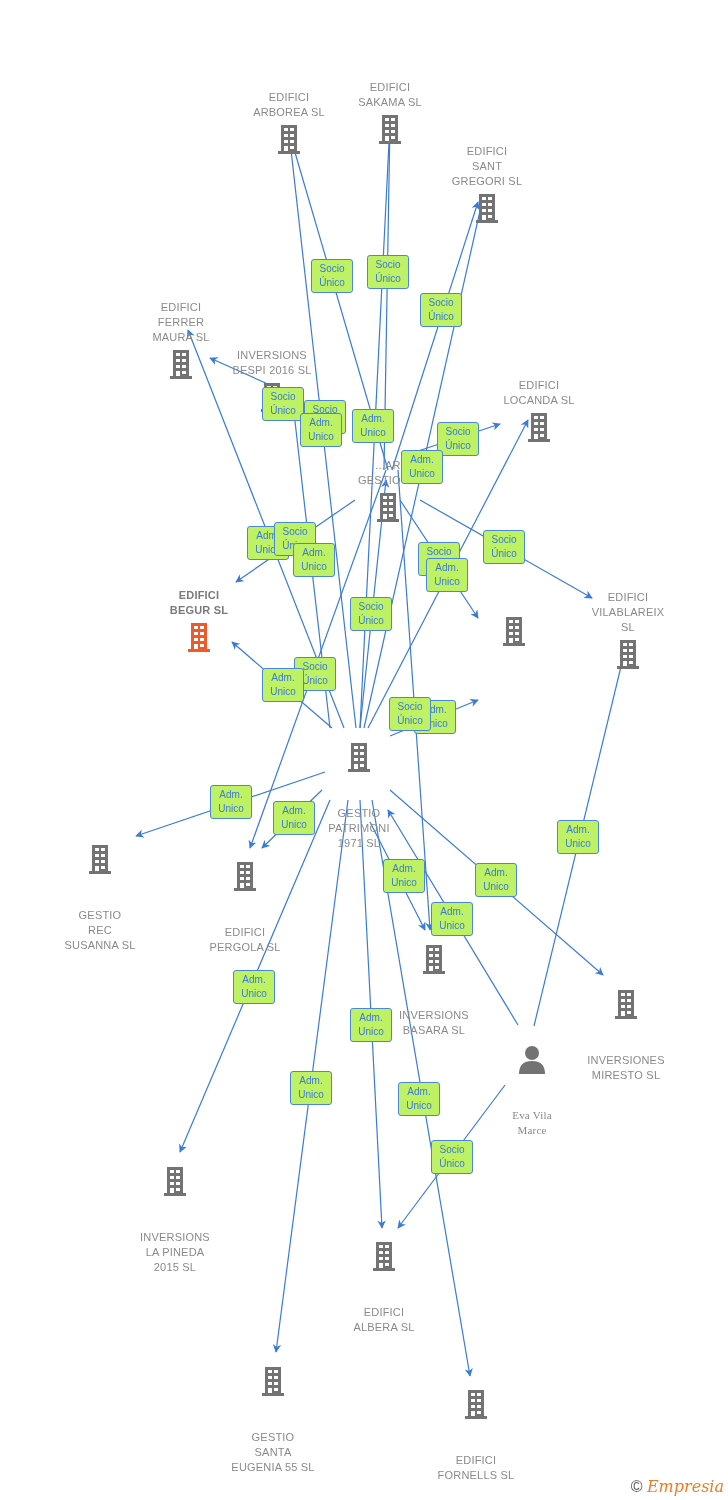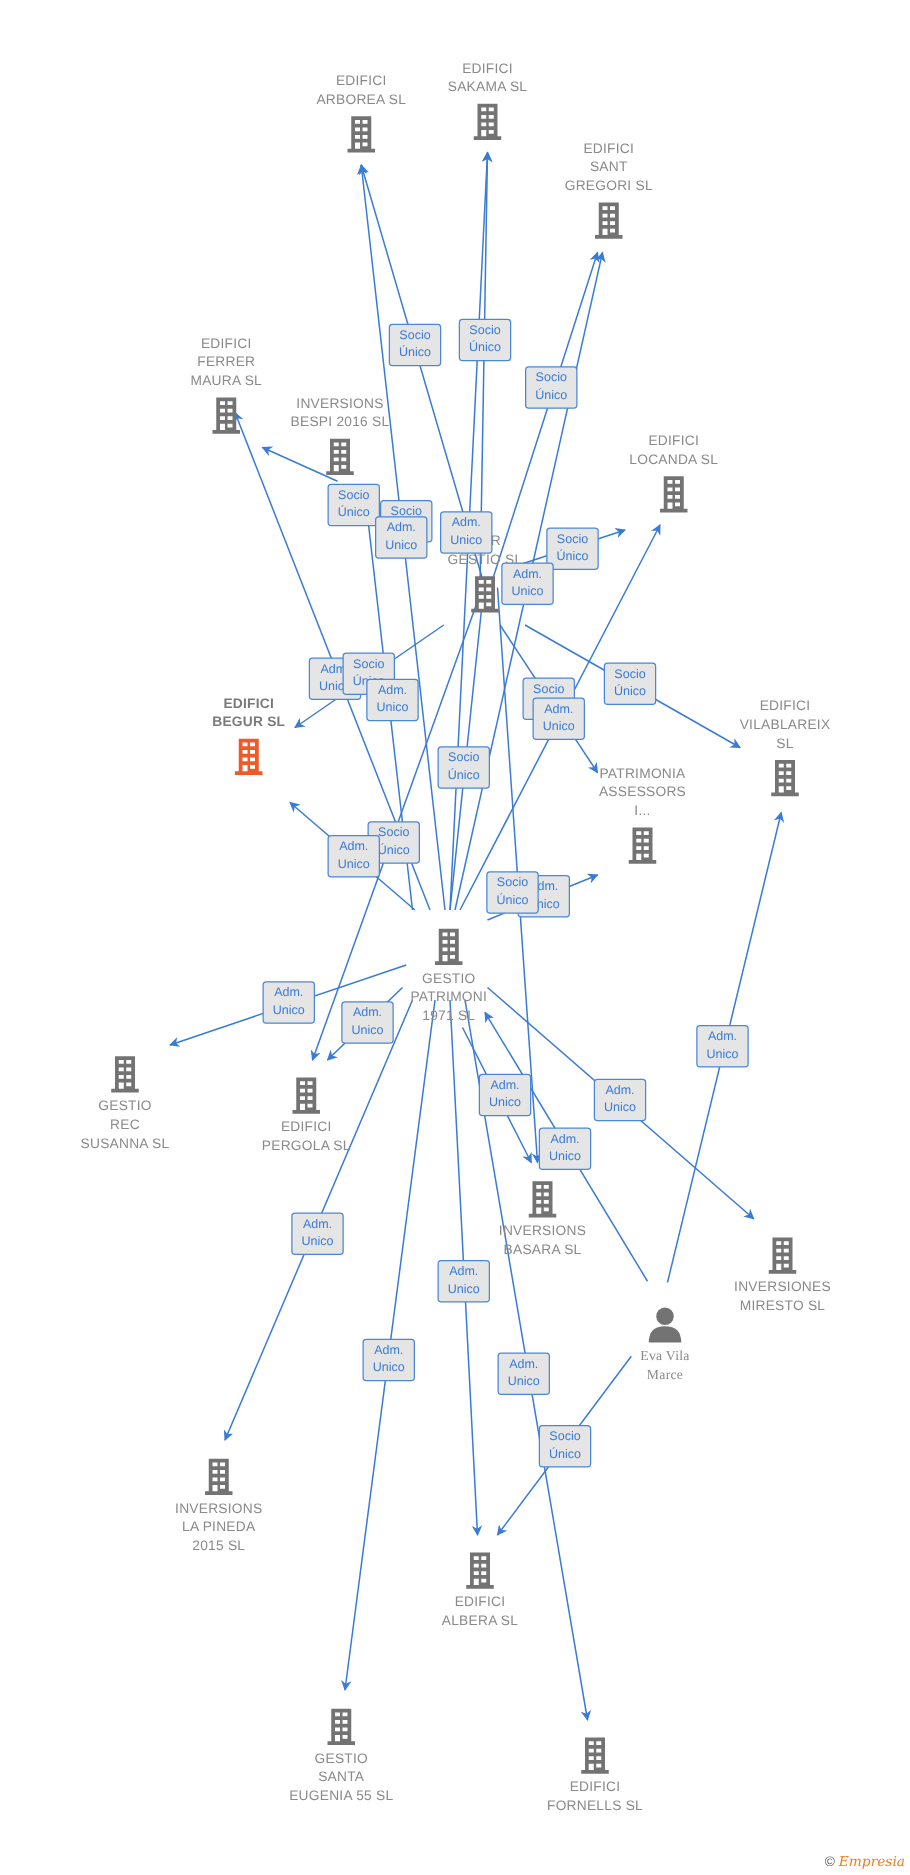--- a/index.html
+++ b/index.html
@@ -1,27 +1,27 @@
 <!DOCTYPE html>
 <html><head>
 <meta charset="utf-8">
 <style>
   html, body { margin:0; padding:0; background:#ffffff; }
   body { width:728px; height:1500px; position:relative; overflow:hidden;
          font-family:"Liberation Sans", "DejaVu Sans", sans-serif; }
   #edges { position:absolute; left:0; top:0; }
   .node { position:absolute; width:120px; text-align:center; }
-  .node .lbl { font-size:11px; color:#8a8a8a; line-height:15px; white-space:pre-line; letter-spacing:0.2px; }
+  .node .lbl { font-size:11px; color:#8a8a8a; line-height:15px; white-space:pre-line; letter-spacing:0.2px;margin-top:32px; }
   .node.focus .lbl { font-weight:bold; color:#7a7a7a; }
   .node svg { display:block; margin:2px auto; }
   .badge { position:absolute; width:42px; height:34px; box-sizing:border-box;
-           background:#e5e5e5; border:1px solid #4a87d8; border-radius:3px;
+           background:#bef264; border:1px solid #4a87d8; border-radius:3px;
            color:#3a7bd5; font-size:10px; line-height:14px; text-align:center;
            padding-top:2px; white-space:pre-line; }
-  .footer { position:absolute; right:4px; bottom:4px; font-size:11px; color:#555; }
+  .footer { position:absolute; right:4px; bottom:4px; font-size:16px; color:#555; }
   .footer .brand { color:#f07c1e; font-style:italic; font-family:"DejaVu Serif", serif; }
 </style>
 </head>
 <body>
 
 <svg id="edges" width="728" height="1500" xmlns="http://www.w3.org/2000/svg">
   <defs>
     <marker id="arrow" viewBox="0 0 10 10" refX="9" refY="5" markerWidth="7" markerHeight="7" orient="auto-start-reverse">
       <path d="M0,0 L10,5 L0,10 L3,5 z" fill="#3a7bd5"></path>
     </marker>
@@ -192,23 +192,21 @@
             <rect x="12" y="6" width="4" height="3"></rect>
             <rect x="18" y="6" width="4" height="3"></rect>
             <rect x="12" y="12" width="4" height="3"></rect>
             <rect x="18" y="12" width="4" height="3"></rect>
             <rect x="12" y="18" width="4" height="3"></rect>
             <rect x="18" y="18" width="4" height="3"></rect>
             <rect x="12" y="24" width="4" height="5"></rect>
             <rect x="18" y="24" width="4" height="3"></rect>
           </g>
         </svg></span></div>
-    <div class="node" style="top: 612px; left: 454px;"><div class="lbl">PATRIMONIA
-ASSESSORS
-I...</div><span><svg width="34" height="34" viewBox="0 0 34 34">
+    <div class="node" style="top: 612px; left: 454px;"><span><svg width="34" height="34" viewBox="0 0 34 34">
           <rect x="9" y="3" width="16" height="27" fill="#737373"></rect>
           <rect x="6" y="29" width="22" height="3" fill="#737373"></rect>
   <g fill="#fff">
             <rect x="12" y="6" width="4" height="3"></rect>
             <rect x="18" y="6" width="4" height="3"></rect>
             <rect x="12" y="12" width="4" height="3"></rect>
             <rect x="18" y="12" width="4" height="3"></rect>
             <rect x="12" y="18" width="4" height="3"></rect>
             <rect x="18" y="18" width="4" height="3"></rect>
             <rect x="12" y="24" width="4" height="5"></rect>

